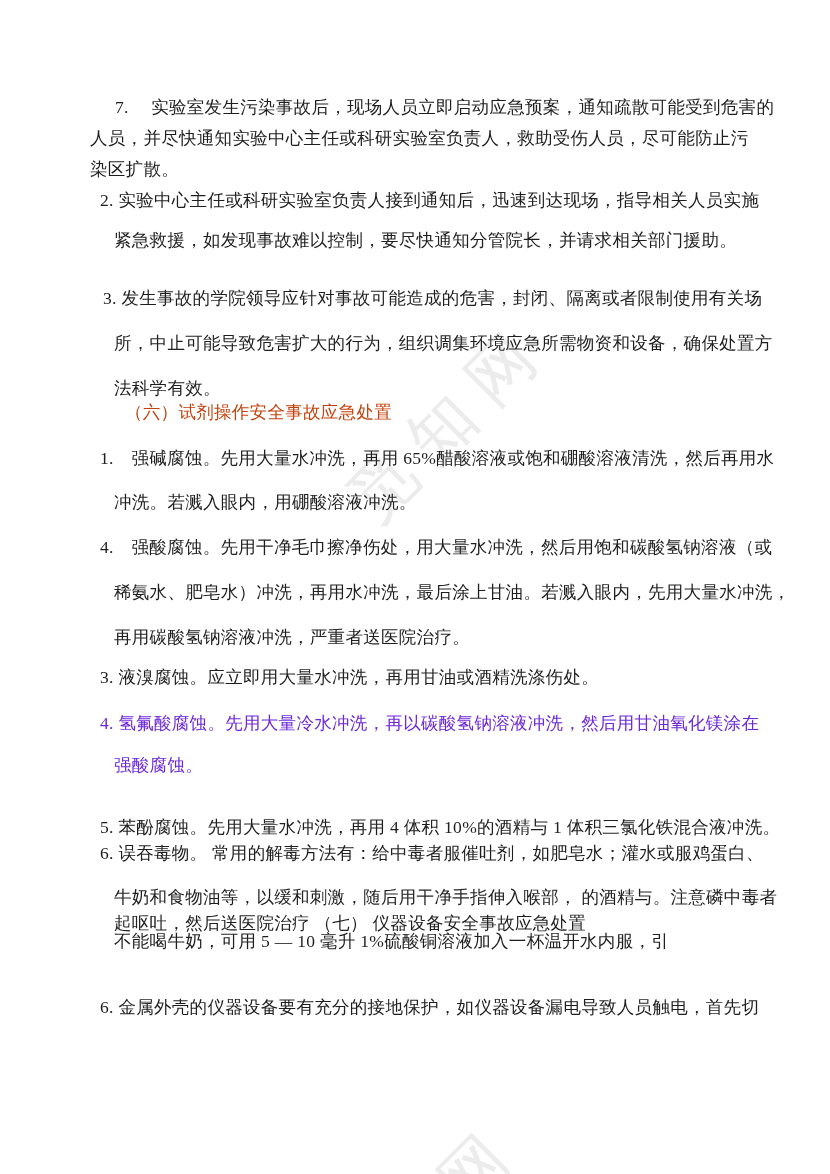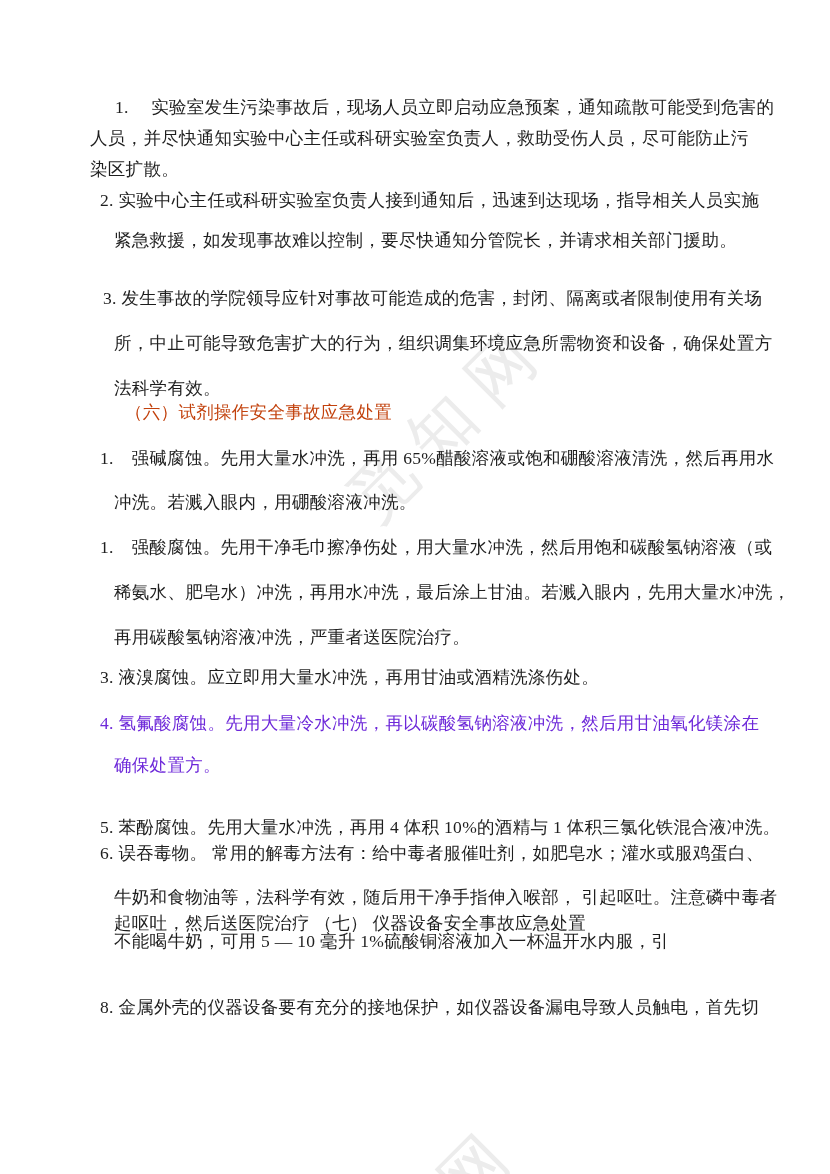--- a/index.html
+++ b/index.html
@@ -53,26 +53,26 @@
   .wm-bottom { left: 421px; top: 1223px; }
   .content-layer { position: absolute; inset: 0; z-index: 1; }
 </style>
 </head>
 <body>
 
 <div class="page" style="background: rgb(255, 255, 255);">
   <div class="watermark wm-center" style="color: rgb(236, 236, 236);">觅知网</div>
   <div class="watermark wm-bottom" style="color: rgb(236, 236, 236);">觅知网</div>
   <div class="content-layer">
-      <p class="para p1" style="color: rgb(30, 30, 30);"><span>1.　 实验室发生污染事故后，现场人员立即启动应急预案，通知疏散可能受到危害的</span><br><span>人员，并尽快通知实验中心主任或科研实验室负责人，救助受伤人员，尽可能防止污</span><br><span>染区扩散。</span></p>
+      <p class="para p1" style="color: rgb(30, 30, 30);"><span>7.　 实验室发生污染事故后，现场人员立即启动应急预案，通知疏散可能受到危害的</span><br><span>人员，并尽快通知实验中心主任或科研实验室负责人，救助受伤人员，尽可能防止污</span><br><span>染区扩散。</span></p>
       <p class="para p2" style="color: rgb(30, 30, 30);"><span>2. 实验中心主任或科研实验室负责人接到通知后，迅速到达现场，指导相关人员实施</span><br><span>紧急救援，如发现事故难以控制，要尽快通知分管院长，并请求相关部门援助。</span></p>
       <p class="para p3" style="color: rgb(30, 30, 30);"><span>3. 发生事故的学院领导应针对事故可能造成的危害，封闭、隔离或者限制使用有关场</span><br><span>所，中止可能导致危害扩大的行为，组织调集环境应急所需物资和设备，确保处置方</span><br><span>法科学有效。</span></p>
       <p class="para h6" style="color: #c2410c;"><span>（六）试剂操作安全事故应急处置</span></p>
       <p class="para p4" style="color: rgb(30, 30, 30);"><span>1.　强碱腐蚀。先用大量水冲洗，再用 65%醋酸溶液或饱和硼酸溶液清洗，然后再用水</span><br><span>冲洗。若溅入眼内，用硼酸溶液冲洗。</span></p>
-      <p class="para p5" style="color: rgb(30, 30, 30);"><span>1.　强酸腐蚀。先用干净毛巾擦净伤处，用大量水冲洗，然后用饱和碳酸氢钠溶液（或</span><br><span>稀氨水、肥皂水）冲洗，再用水冲洗，最后涂上甘油。若溅入眼内，先用大量水冲洗，</span><br><span>再用碳酸氢钠溶液冲洗，严重者送医院治疗。</span></p>
+      <p class="para p5" style="color: rgb(30, 30, 30);"><span>4.　强酸腐蚀。先用干净毛巾擦净伤处，用大量水冲洗，然后用饱和碳酸氢钠溶液（或</span><br><span>稀氨水、肥皂水）冲洗，再用水冲洗，最后涂上甘油。若溅入眼内，先用大量水冲洗，</span><br><span>再用碳酸氢钠溶液冲洗，严重者送医院治疗。</span></p>
       <p class="para p6" style="color: rgb(30, 30, 30);"><span>3. 液溴腐蚀。应立即用大量水冲洗，再用甘油或酒精洗涤伤处。</span></p>
-      <p class="para p7" style="color: #6d28d9;"><span>4. 氢氟酸腐蚀。先用大量冷水冲洗，再以碳酸氢钠溶液冲洗，然后用甘油氧化镁涂在</span><br><span>确保处置方。</span></p>
+      <p class="para p7" style="color: #6d28d9;"><span>4. 氢氟酸腐蚀。先用大量冷水冲洗，再以碳酸氢钠溶液冲洗，然后用甘油氧化镁涂在</span><br><span>强酸腐蚀。</span></p>
       <p class="para p8" style="color: rgb(30, 30, 30);"><span>5. 苯酚腐蚀。先用大量水冲洗，再用 4 体积 10%的酒精与 1 体积三氯化铁混合液冲洗。</span></p>
-      <p class="para p9" style="color: rgb(30, 30, 30);"><span>6. 误吞毒物。 常用的解毒方法有：给中毒者服催吐剂，如肥皂水；灌水或服鸡蛋白、</span><br><span>牛奶和食物油等，法科学有效，随后用干净手指伸入喉部， 引起呕吐。注意磷中毒者</span><br><span>不能喝牛奶，可用 5 — 10 毫升 1%硫酸铜溶液加入一杯温开水内服，引</span></p>
+      <p class="para p9" style="color: rgb(30, 30, 30);"><span>6. 误吞毒物。 常用的解毒方法有：给中毒者服催吐剂，如肥皂水；灌水或服鸡蛋白、</span><br><span>牛奶和食物油等，以缓和刺激，随后用干净手指伸入喉部， 的酒精与。注意磷中毒者</span><br><span>不能喝牛奶，可用 5 — 10 毫升 1%硫酸铜溶液加入一杯温开水内服，引</span></p>
       <p class="para p9b" style="color: rgb(30, 30, 30);"><span>起呕吐，然后送医院治疗 （七） 仪器设备安全事故应急处置</span></p>
-      <p class="para p10" style="color: rgb(30, 30, 30);"><span>8. 金属外壳的仪器设备要有充分的接地保护，如仪器设备漏电导致人员触电，首先切</span></p>
+      <p class="para p10" style="color: rgb(30, 30, 30);"><span>6. 金属外壳的仪器设备要有充分的接地保护，如仪器设备漏电导致人员触电，首先切</span></p>
     </div>
 </div>
 
 </body></html>

